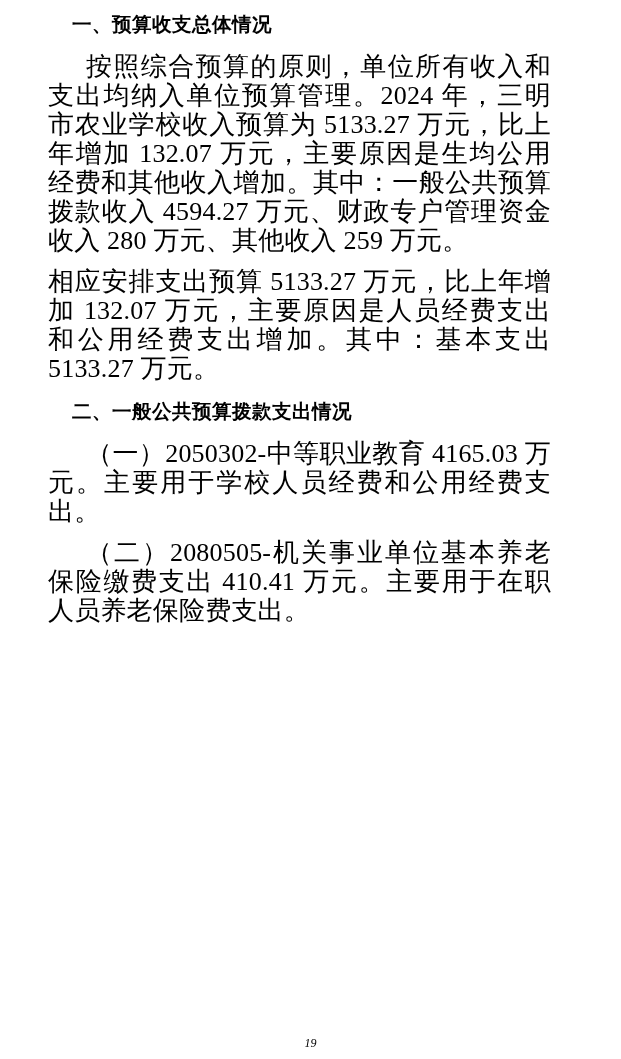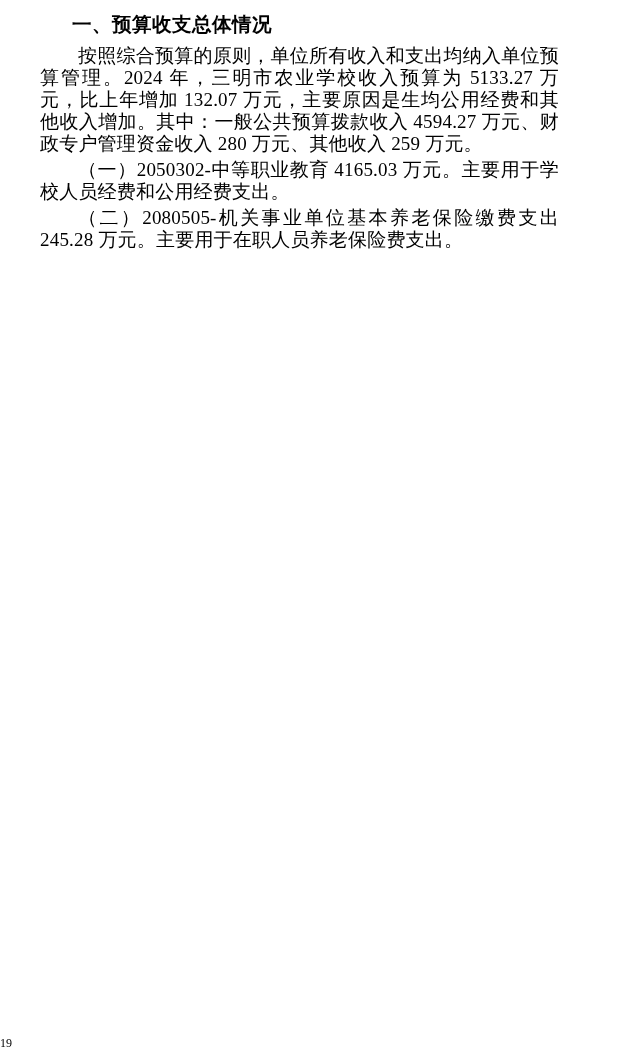--- a/index.html
+++ b/index.html
@@ -28,52 +28,55 @@
     font-size: 19.5px;
     line-height: 30px;
     letter-spacing: 0.5px;
     text-indent: 36px;
     margin: 0 0 5px 0;
   }
   .heading-2 {
     margin-top: 14px;
   }
   p.body-text {
-    font-size: 19px;
-    line-height: 22px;
-    margin: 4px;
+    font-size: 26px;
+    line-height: 29px;
+    margin: 12px;
     text-align: justify;
     text-justify: inter-ideograph;
     letter-spacing: 0.2px;
   }
   p.indent {
     text-indent: 38px;
   }
   .page-number {
     position: absolute;
     bottom: 8px;
     left: 0;
     width: 621px;
-    text-align: left;
+    text-align: center;
     font-size: 12px;
     font-family: "Liberation Serif", serif;
     color: #000;
+    font-style: italic;
   }
 </style>
 </head>
 <body>
 
 <div class="page">
 
   <h2 class="section-heading">一、预算收支总体情况</h2>
 
   <p class="body-text indent">按照综合预算的原则，单位所有收入和支出均纳入单位预算管理。2024 年，三明市农业学校收入预算为 5133.27 万元，比上年增加 132.07 万元，主要原因是生均公用经费和其他收入增加。其中：一般公共预算拨款收入 4594.27 万元、财政专户管理资金收入 280 万元、其他收入 259 万元。</p>
 
+  <p class="body-text">相应安排支出预算 5133.27 万元，比上年增加 132.07 万元，主要原因是人员经费支出和公用经费支出增加。其中：基本支出 5133.27 万元。</p>
 
+  <h2 class="section-heading heading-2">二、一般公共预算拨款支出情况</h2>
 
 
   <p class="body-text indent">（一）2050302-中等职业教育 4165.03 万元。主要用于学校人员经费和公用经费支出。</p>
 
-  <p class="body-text indent">（二）2080505-机关事业单位基本养老保险缴费支出 245.28 万元。主要用于在职人员养老保险费支出。</p>
+  <p class="body-text indent">（二）2080505-机关事业单位基本养老保险缴费支出 410.41 万元。主要用于在职人员养老保险费支出。</p>
 
 
   <div class="page-number">19</div>
 </div>
 
 </body></html>

